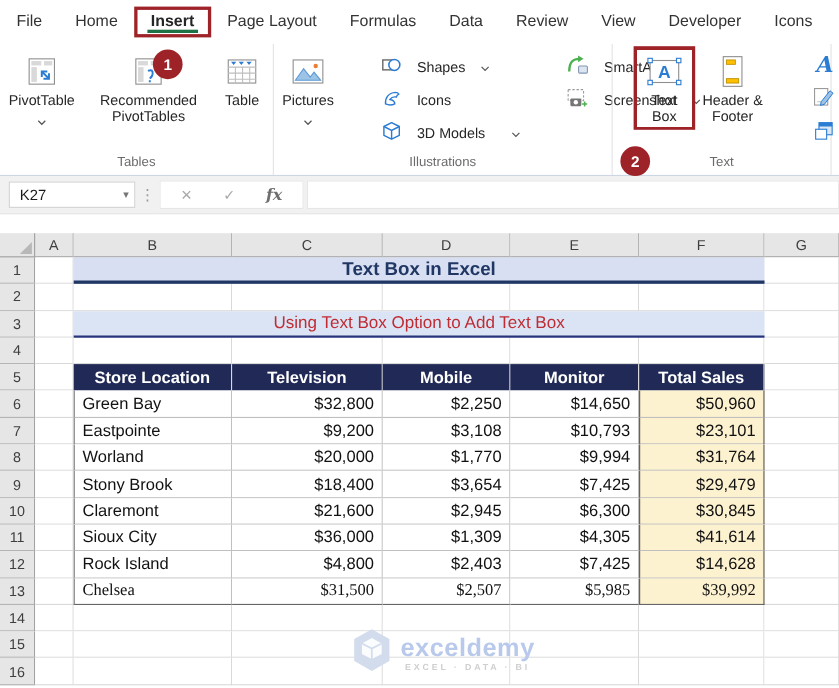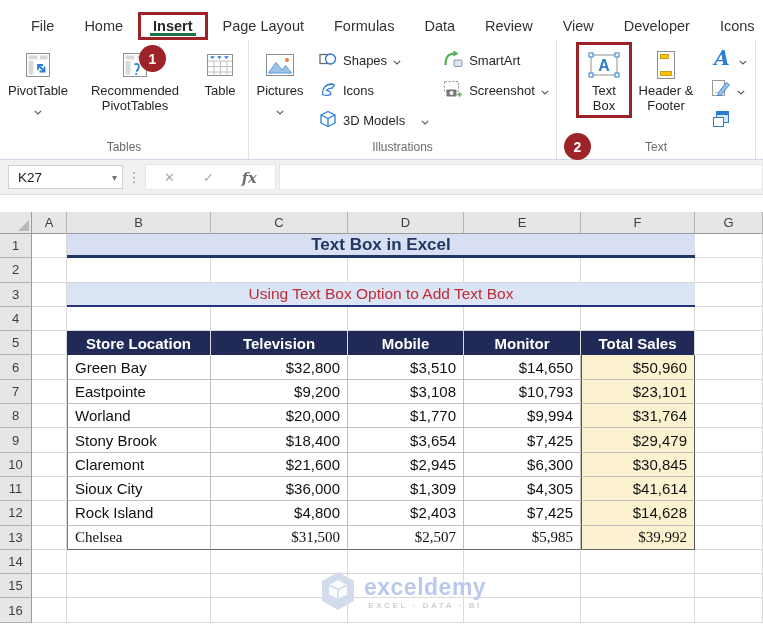--- a/index.html
+++ b/index.html
@@ -2,40 +2,40 @@
 <html><head>
 <meta charset="utf-8">
 <style>
   * { margin:0; padding:0; box-sizing:border-box; }
   body { background:#fff; }
   .page { width:763px; height:625px; position:relative; overflow:hidden; background:#fff;
           font-family:"Liberation Sans", sans-serif; }
 
   
   .ribbon { position:relative; height:160px; background:#fff; border-bottom:1px solid #ccd6e4; }
-  .tab-row { height:40px; display:flex; align-items:flex-end; padding-left:16px; }
+  .tab-row { height:40px; display:flex; align-items:center; padding-left:0; }
   .tab { padding:6px 15px; font-size:14.5px; color:#333; white-space:nowrap; }
   .tab.active { font-weight:700; color:#262626; border:3px solid #9E2328; padding:3px 12px; position:relative; }
   .tab.active::after { content:""; position:absolute; left:9px; right:9px; bottom:1px; height:3px; background:#1E7145; }
 
   .ribbon-body { display:flex; height:119px; align-items:stretch; }
   .group { display:flex; flex-direction:column; flex:none; }
   .group + .group { border-left:1px solid #e3e3e3; }
   .group:last-child { border-right:1px solid #e3e3e3; }
   .group-content { flex:1; display:flex; align-items:flex-start; padding-top:5px; }
   .glabel { height:21px; line-height:18px; text-align:center; font-size:12px; color:#6b6b6b; }
 
   .btn-big { display:flex; flex-direction:column; align-items:center; padding:2px 2px; }
   .btn-big .icon { height:36px; display:flex; align-items:center; justify-content:center; }
   .blabel { font-size:13px; color:#262626; text-align:center; line-height:15px; }
   .btn-big .chev { margin-top:3px; }
   .btn-big.highlight { box-shadow:0 0 0 3px #9E2328; }
 
   .small-col { display:flex; flex-direction:column; gap:5px; padding:3px 6px 0 8px; }
-  .btn-small { display:flex; align-items:center; gap:6px; font-size:13px; color:#262626; height:25px; white-space:nowrap; }
+  .btn-small { display:flex; align-items:center; gap:14px; font-size:13px; color:#262626; height:25px; white-space:nowrap;margin-left:28px; }
 
   .badge { position:absolute; width:27px; height:27px; border-radius:50%; background:#9E2328; color:#fff;
            font-weight:700; font-size:14px; display:flex; align-items:center; justify-content:center; z-index:30; }
   #badge-1 { left:139px; top:45px; }
   #badge-2 { left:564px; top:133px; }
 
   
   .fbar { height:35px; background:#f1f1f1; display:flex; align-items:center; padding-left:8px; border-bottom:1px solid #e2e2e2; }
   .namebox { width:115px; height:24px; background:#fff; border:1px solid #d2d2d2; display:flex; align-items:center;
              padding:0 5px 0 9px; font-size:13.5px; color:#1a1a1a; }
@@ -371,21 +371,21 @@
         <div class="cell" style="grid-area: 17 / 8;"></div>
         <div class="title-cell">Text Box in Excel</div>
         <div class="sub-cell">Using Text Box Option to Add Text Box</div>
         <div class="th-cell" style="grid-area: 6 / 3;">Store Location</div>
         <div class="th-cell" style="grid-area: 6 / 4;">Television</div>
         <div class="th-cell" style="grid-area: 6 / 5;">Mobile</div>
         <div class="th-cell" style="grid-area: 6 / 7;">Total Sales</div>
         <div class="th-cell" style="grid-area: 6 / 6;">Monitor</div>
         <div class="td td-name" style="grid-area: 7 / 3;">Green Bay</div>
         <div class="td td-num" style="grid-area: 7 / 4;">$32,800</div>
-        <div class="td td-num" style="grid-area: 7 / 5;">$3,510</div>
+        <div class="td td-num" style="grid-area: 7 / 5;">$2,250</div>
         <div class="td td-num" style="grid-area: 7 / 6;">$14,650</div>
         <div class="td td-num td-total" style="grid-area: 7 / 7;">$50,960</div>
         <div class="td td-name" style="grid-area: 8 / 3;">Eastpointe</div>
         <div class="td td-num" style="grid-area: 8 / 4;">$9,200</div>
         <div class="td td-num" style="grid-area: 8 / 5;">$3,108</div>
         <div class="td td-num" style="grid-area: 8 / 6;">$10,793</div>
         <div class="td td-num td-total" style="grid-area: 8 / 7;">$23,101</div>
         <div class="td td-name" style="grid-area: 9 / 3;">Worland</div>
         <div class="td td-num" style="grid-area: 9 / 4;">$20,000</div>
         <div class="td td-num" style="grid-area: 9 / 5;">$1,770</div>

